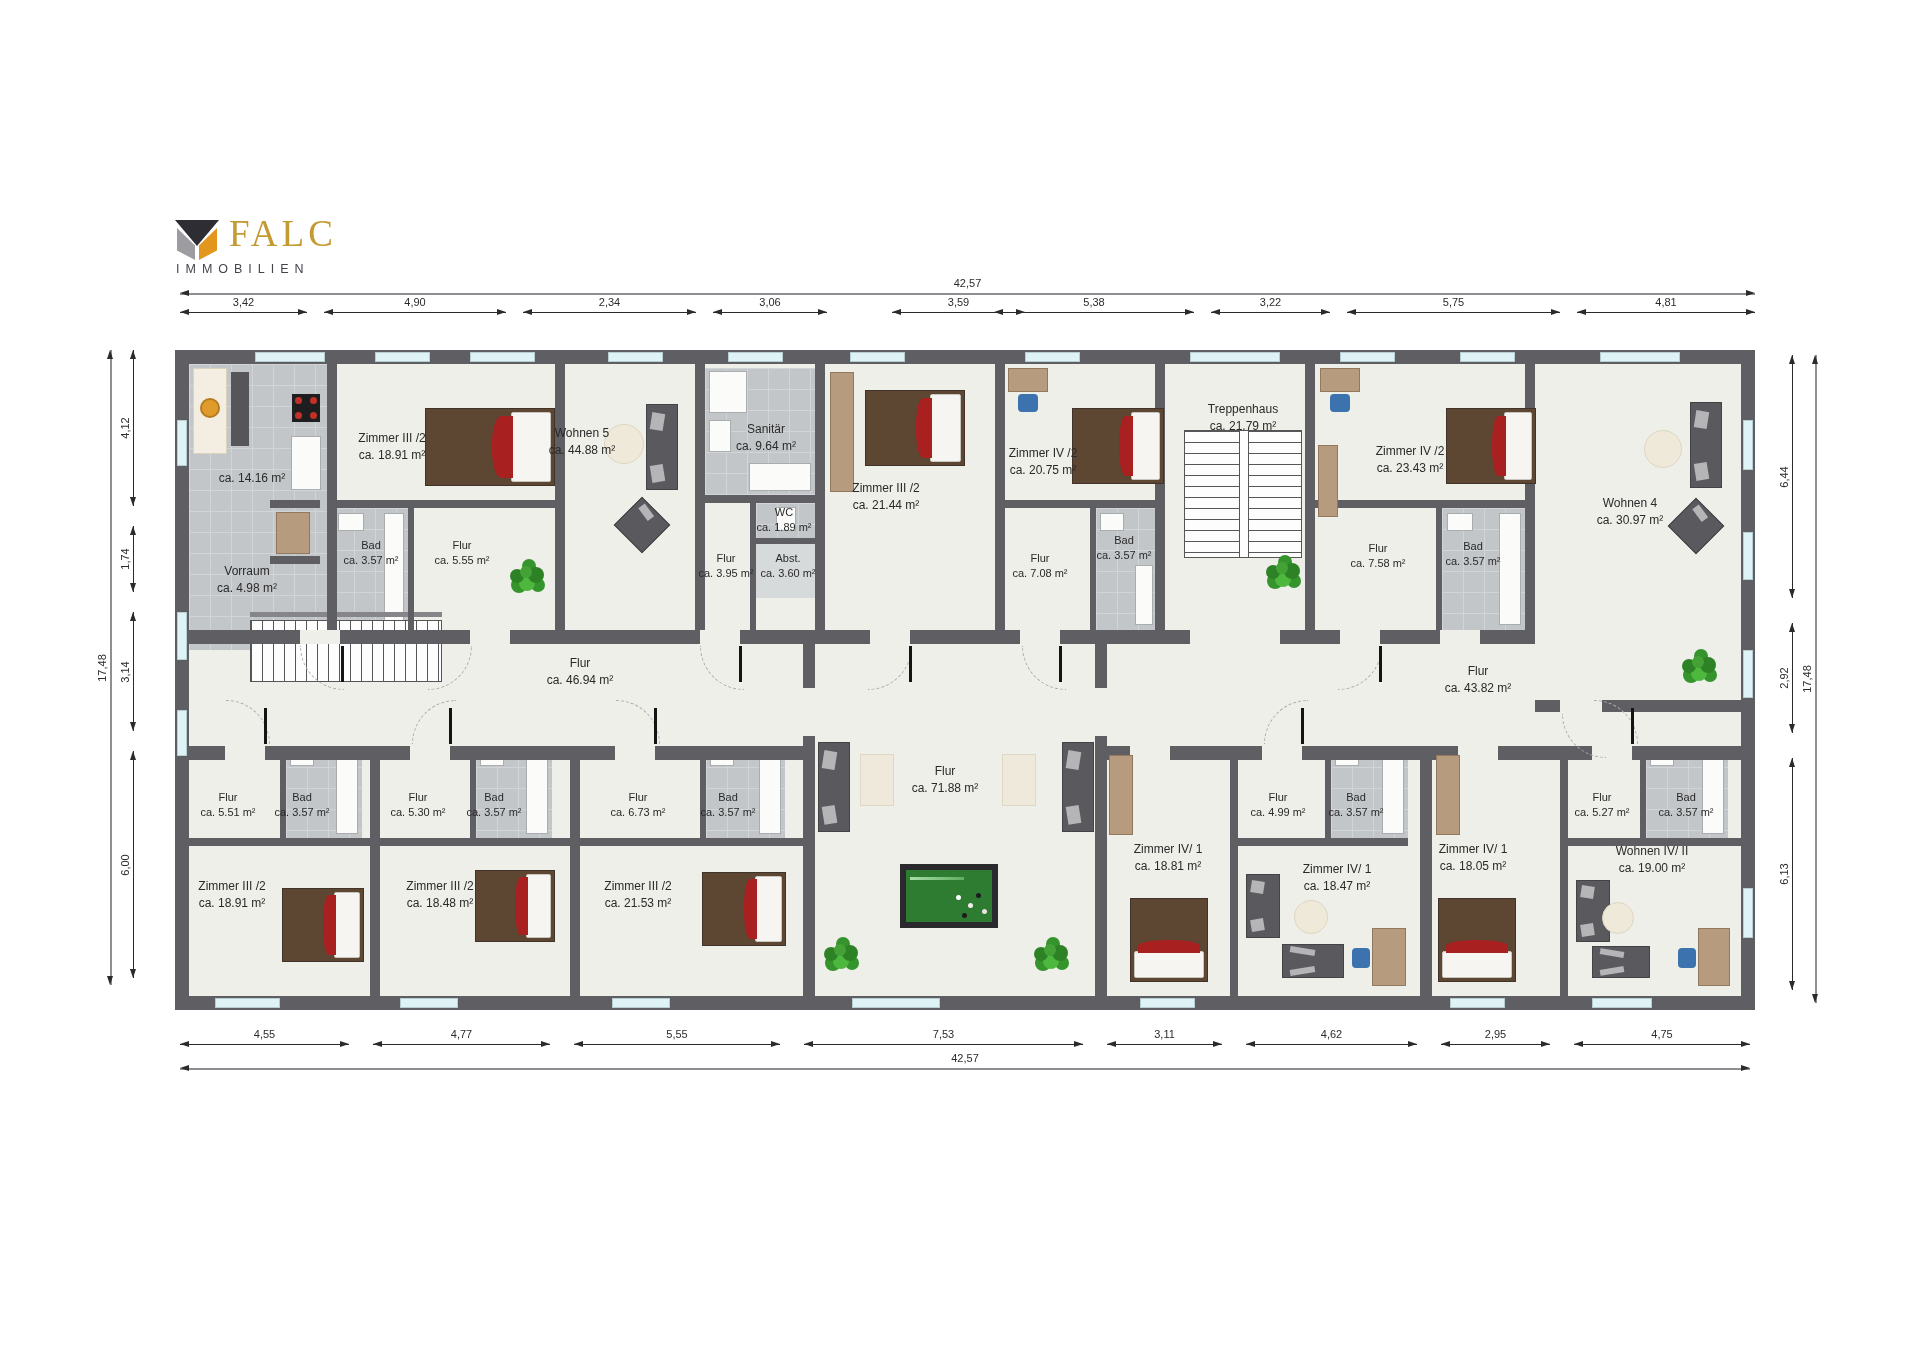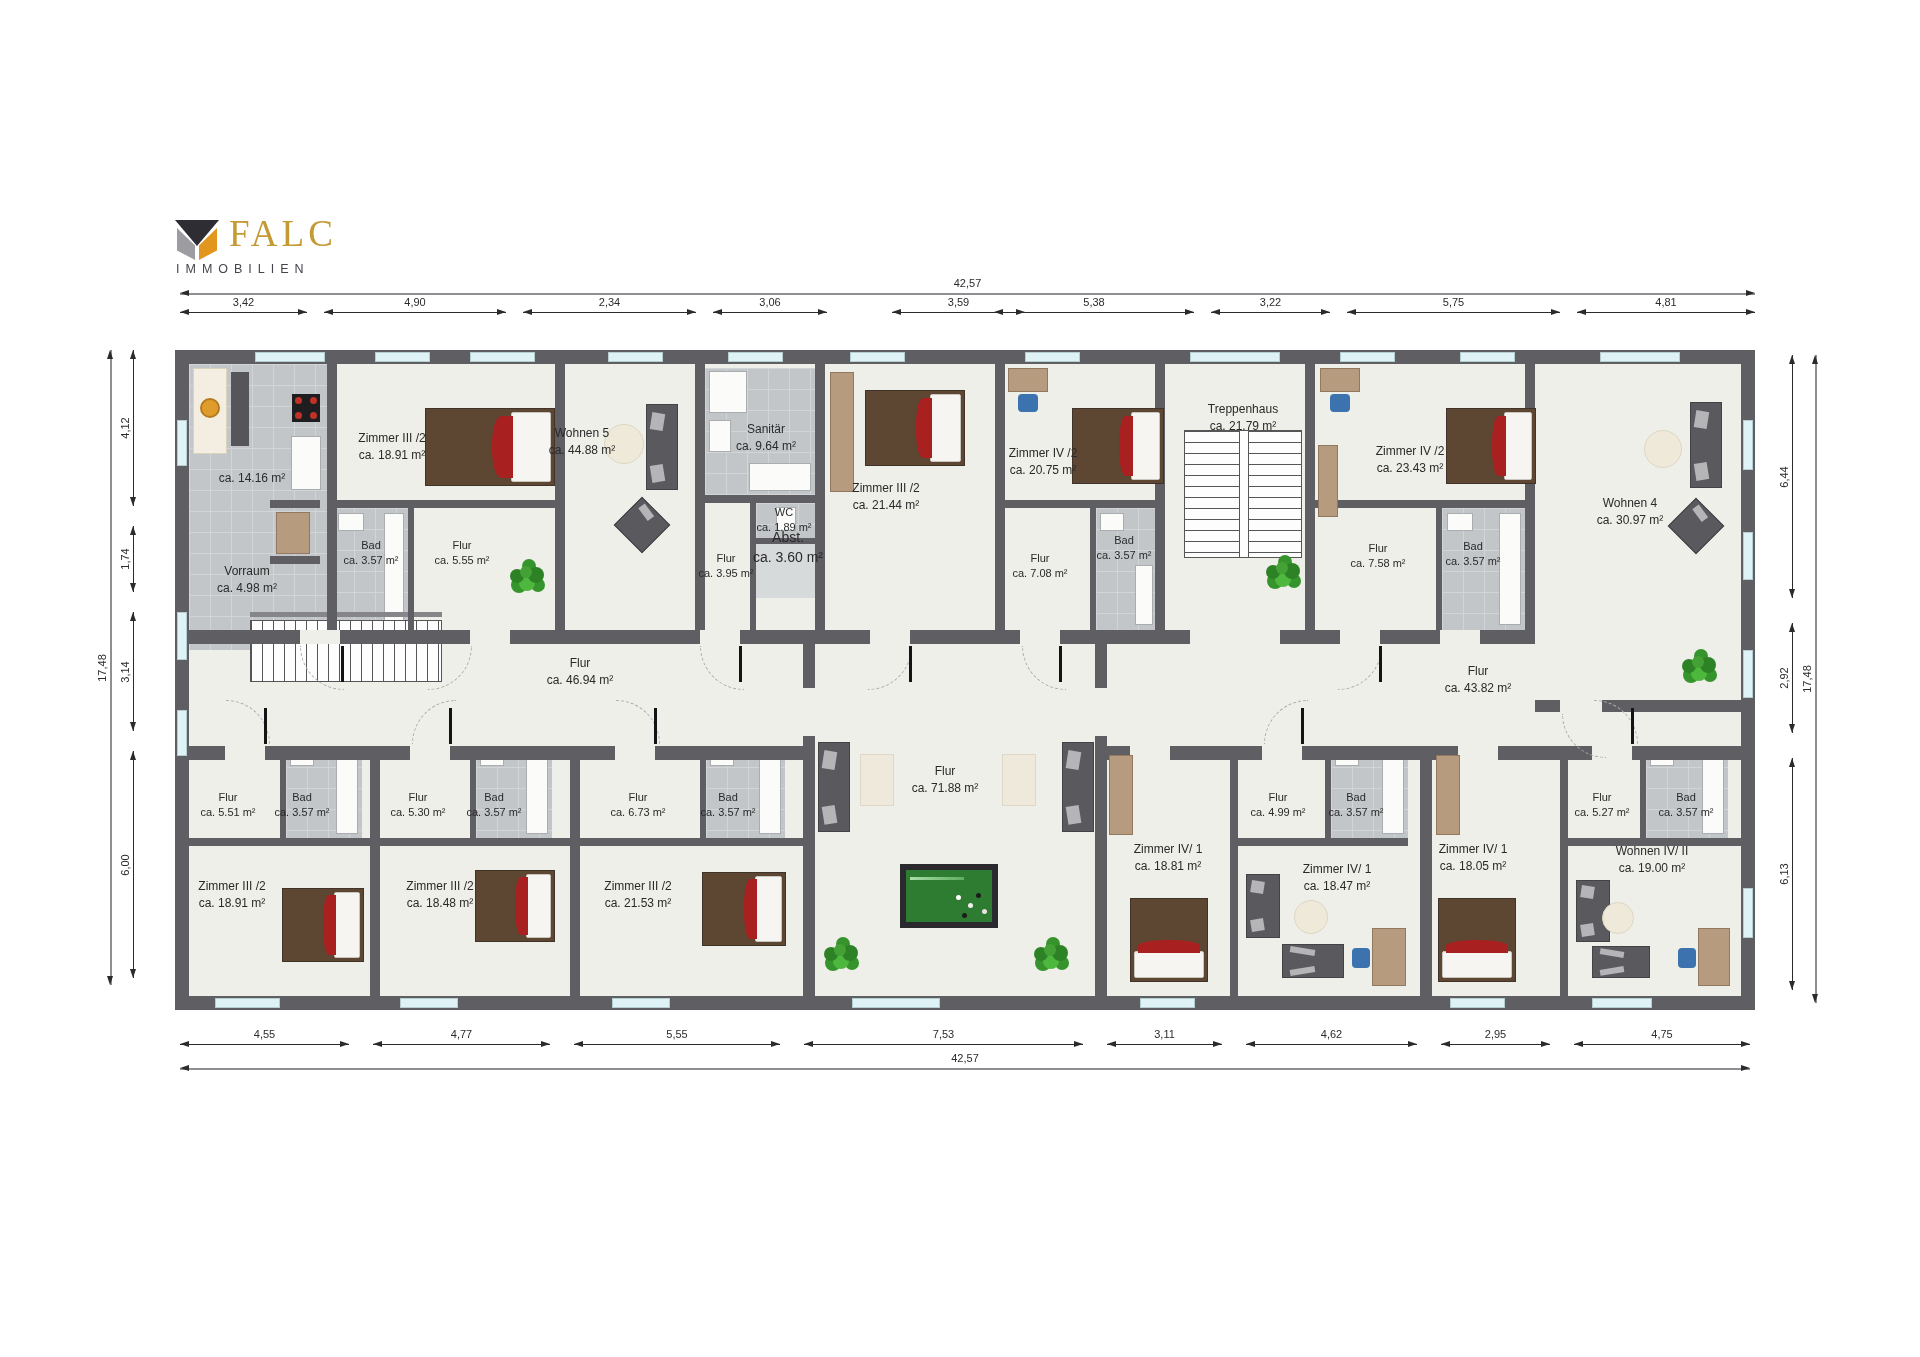--- a/index.html
+++ b/index.html
@@ -503,21 +503,21 @@
       <span>ca. 9.64 m²</span>
     </div>
   <div class="rlbl" style="left:784px;top:520px;font-size:11px">
       <span>WC</span>
       <span>ca. 1.89 m²</span>
     </div>
   <div class="rlbl" style="left:726px;top:566px;font-size:11px">
       <span>Flur</span>
       <span>ca. 3.95 m²</span>
     </div>
-  <div class="rlbl" style="left:788px;top:548px;font-size:14px">
+  <div class="rlbl" style="left:788px;top:566px;font-size:11px">
       <span>Abst.</span>
       <span>ca. 3.60 m²</span>
     </div>
   <div class="rlbl" style="left:886px;top:497px">
       <span>Zimmer III /2</span>
       <span>ca. 21.44 m²</span>
     </div>
   <div class="rlbl" style="left:1043px;top:462px">
       <span>Zimmer IV /2</span>
       <span>ca. 20.75 m²</span>

